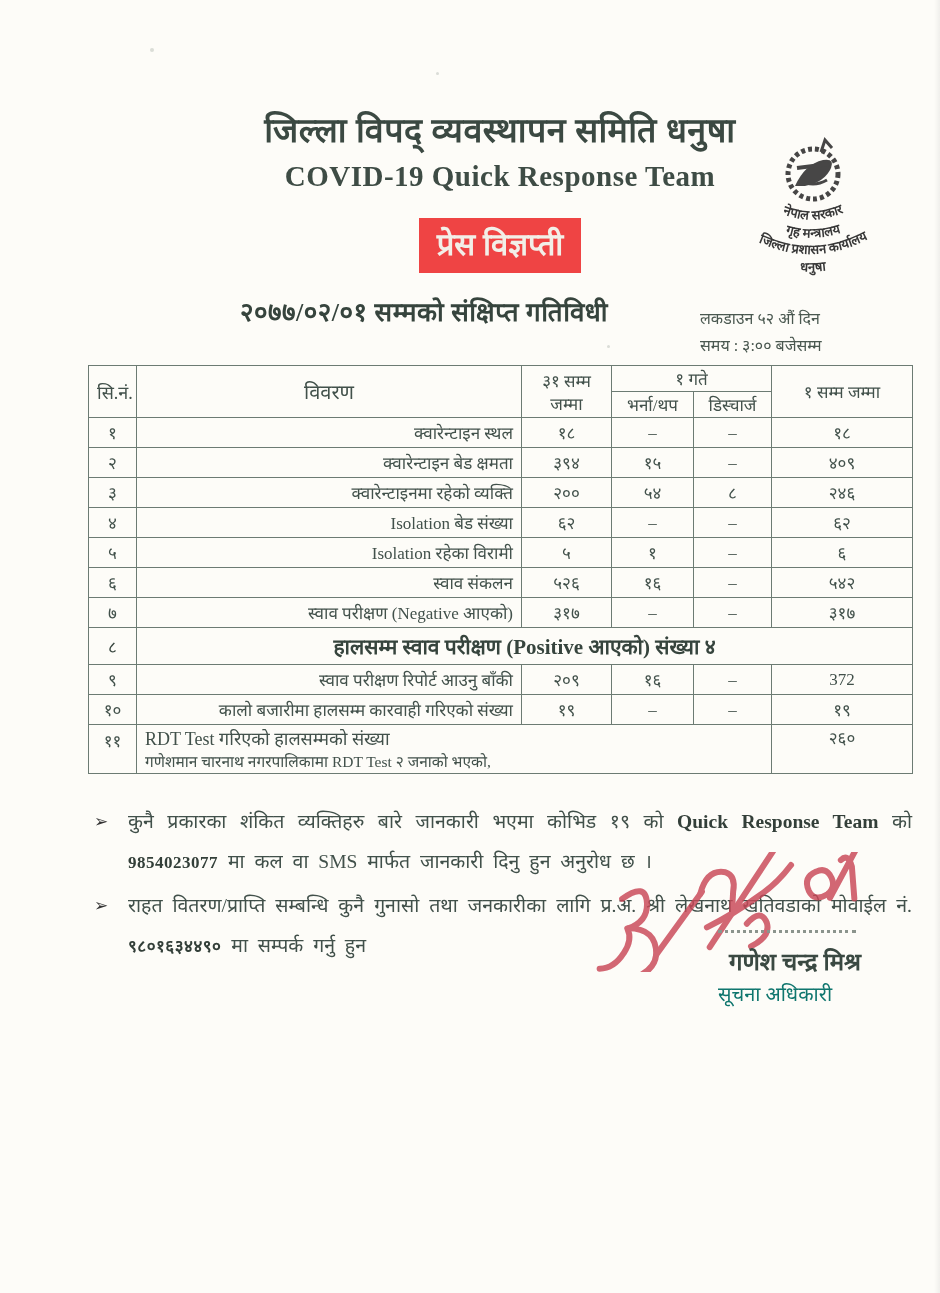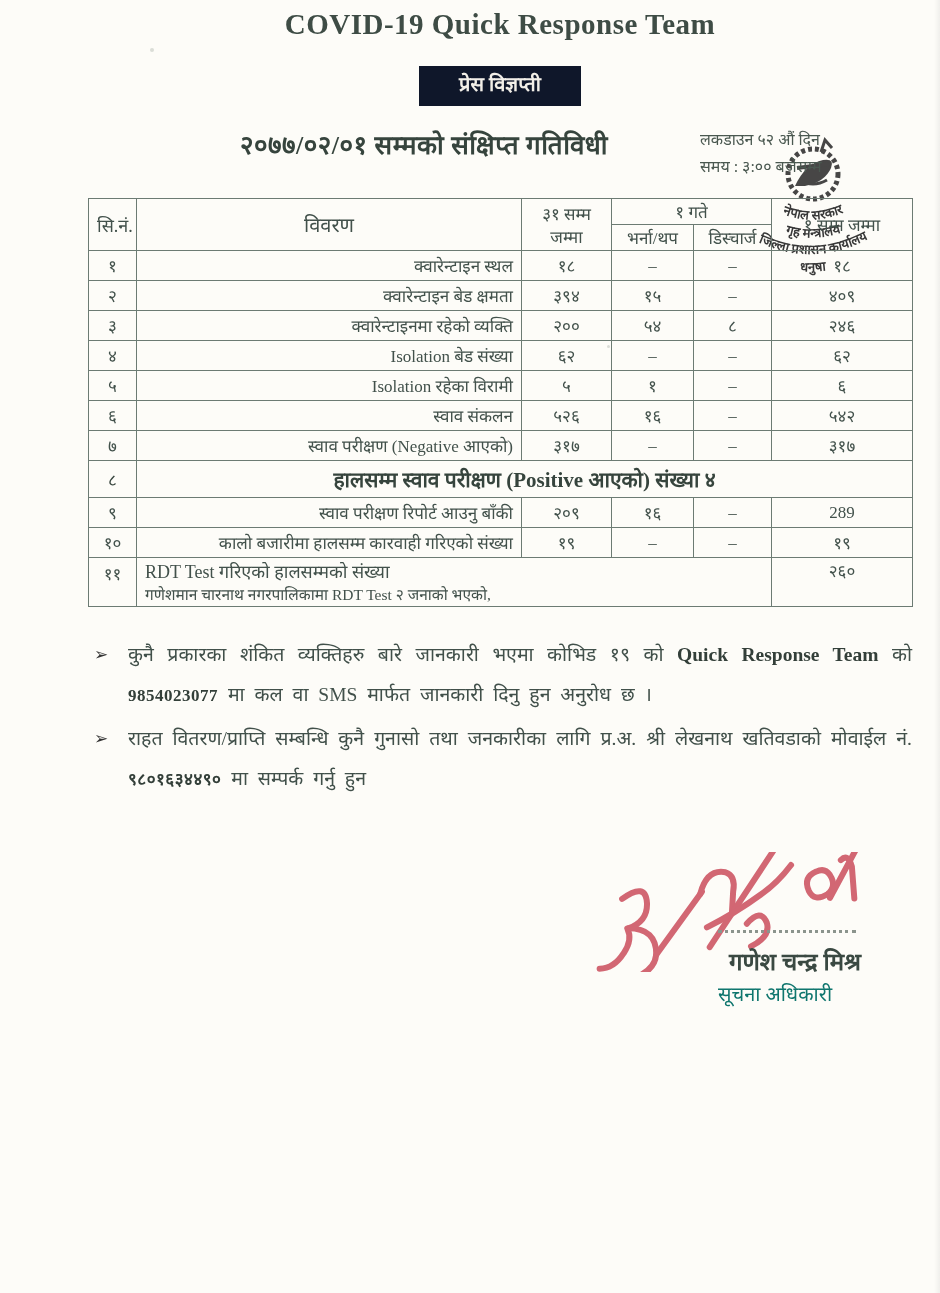--- a/index.html
+++ b/index.html
@@ -13,27 +13,27 @@
     content:""; position:absolute; right:0; top:0; width:6px; height:100%;
     background:linear-gradient(to left, rgba(0,0,0,0.05), rgba(0,0,0,0)); pointer-events:none;
   }
   .content { position:absolute; left:88px; top:0; width:824px; }
 
   
   .title-np { margin:106px 0 0; text-align:center; font-size:34px; font-weight:700;
               color:#3b4942; letter-spacing:0.5px; }
   .title-en { margin:8px 0 0; text-align:center; font-size:29px; font-weight:700;
               color:#3e4c45; letter-spacing:0.5px; }
-  .press-box { display:block; margin:25px auto 0; width:162px; background:#0f172a;
-               color:#f2efe8; text-align:center; font-size:20px; font-weight:700;
+  .press-box { display:block; margin:25px auto 0; width:162px; background:#ef4444;
+               color:#f2efe8; text-align:center; font-size:31px; font-weight:700;
                padding:4px 0 9px; }
   .date-row { position:relative; margin-top:20px; height:50px; }
   .date-title { position:absolute; left:152px; top:0; font-size:26px; font-weight:700;
                 color:#36443d; letter-spacing:0.5px; }
-  .side-info { position:absolute; left:612px; top:0; font-size:16px; line-height:1.7;
+  .side-info { position:absolute; left:612px; top:12px; font-size:16px; line-height:1.7;
                color:#4a5850; white-space:nowrap; }
 
   
   .seal { position:absolute; left:733px; top:136px; width:162px; height:152px; }
   .seal text { font-family:"Liberation Serif","DejaVu Serif",serif; fill:#383838; }
 
   
   table.main { margin-top:22px; width:824px; border-collapse:collapse; table-layout:fixed;
                font-size:17px; color:#42514b; }
   table.main th, table.main td { border:1.5px solid #6c7b73; padding:1px 8px; overflow:hidden; }
@@ -102,20 +102,21 @@
       <text font-size="13" font-weight="bold">
         <textPath href="#arc3" startOffset="50%" text-anchor="middle">जिल्ला प्रशासन कार्यालय</textPath>
       </text>
       <text font-size="13" font-weight="bold">
         <textPath href="#arc4" startOffset="50%" text-anchor="middle">धनुषा</textPath>
       </text>
     </svg>
   </div>
 
   <div class="content">
+    <h1 class="title-np">जिल्ला विपद् व्यवस्थापन समिति धनुषा</h1>
     <h2 class="title-en">COVID-19 Quick Response Team</h2>
 
     <div class="press-box">प्रेस विज्ञप्ती</div>
 
     <div class="date-row">
       <div class="date-title">२०७७/०२/०१ सम्मको संक्षिप्त गतिविधी</div>
       <div class="side-info">
         <div>लकडाउन ५२ औं दिन</div>
         <div>समय : ३:०० बजेसम्म</div>
       </div>
@@ -204,21 +205,21 @@
         <td class="sn" style="font-weight:400;font-size:17px;">८</td>
         <td colspan="5">हालसम्म स्वाव परीक्षण (Positive आएको) संख्या ४</td>
       </tr>
 
       <tr>
         <td class="sn">९</td>
         <td class="desc">स्वाव परीक्षण रिपोर्ट आउनु बाँकी</td>
         <td class="num">२०९</td>
         <td class="num">१६</td>
         <td class="num">–</td>
-        <td class="num">289</td>
+        <td class="num">372</td>
       </tr>
       <tr>
         <td class="sn">१०</td>
         <td class="desc">कालो बजारीमा हालसम्म कारवाही गरिएको संख्या</td>
         <td class="num">१९</td>
         <td class="num">–</td>
         <td class="num">–</td>
         <td class="num">१९</td>
       </tr>
 

